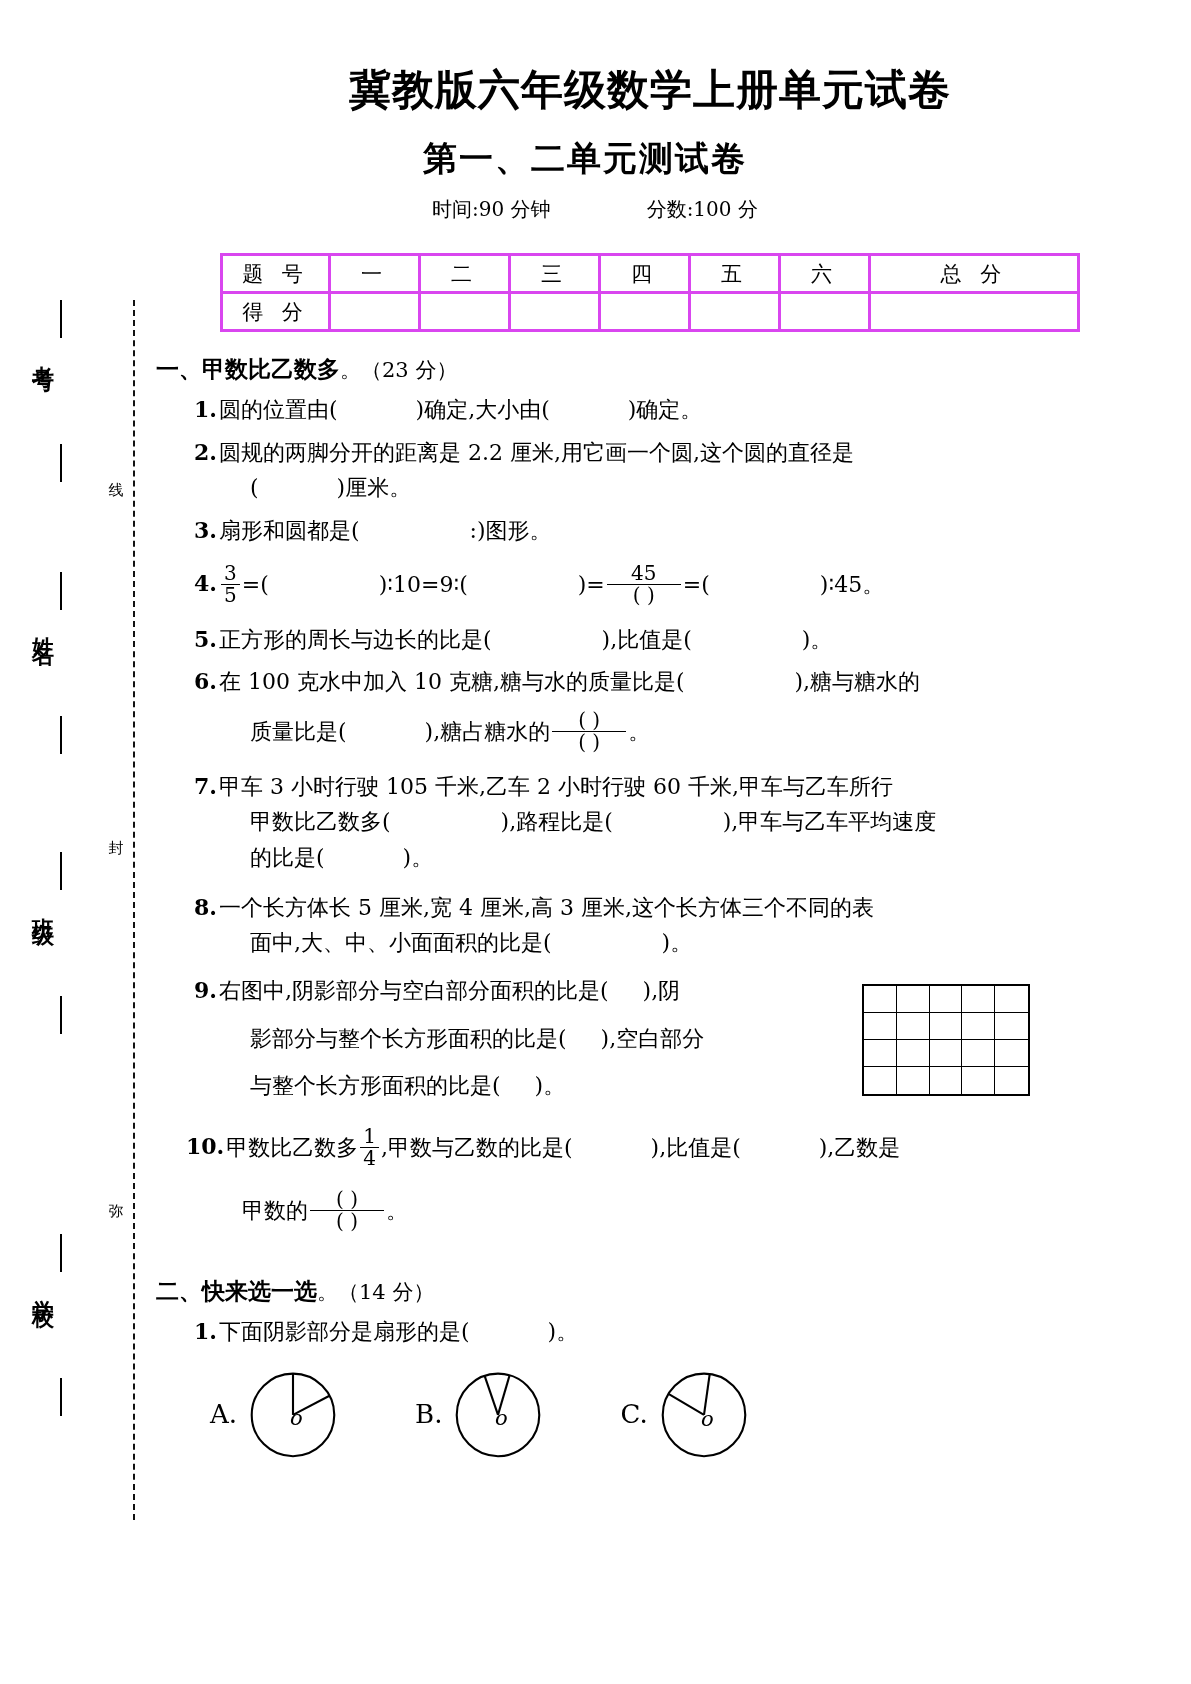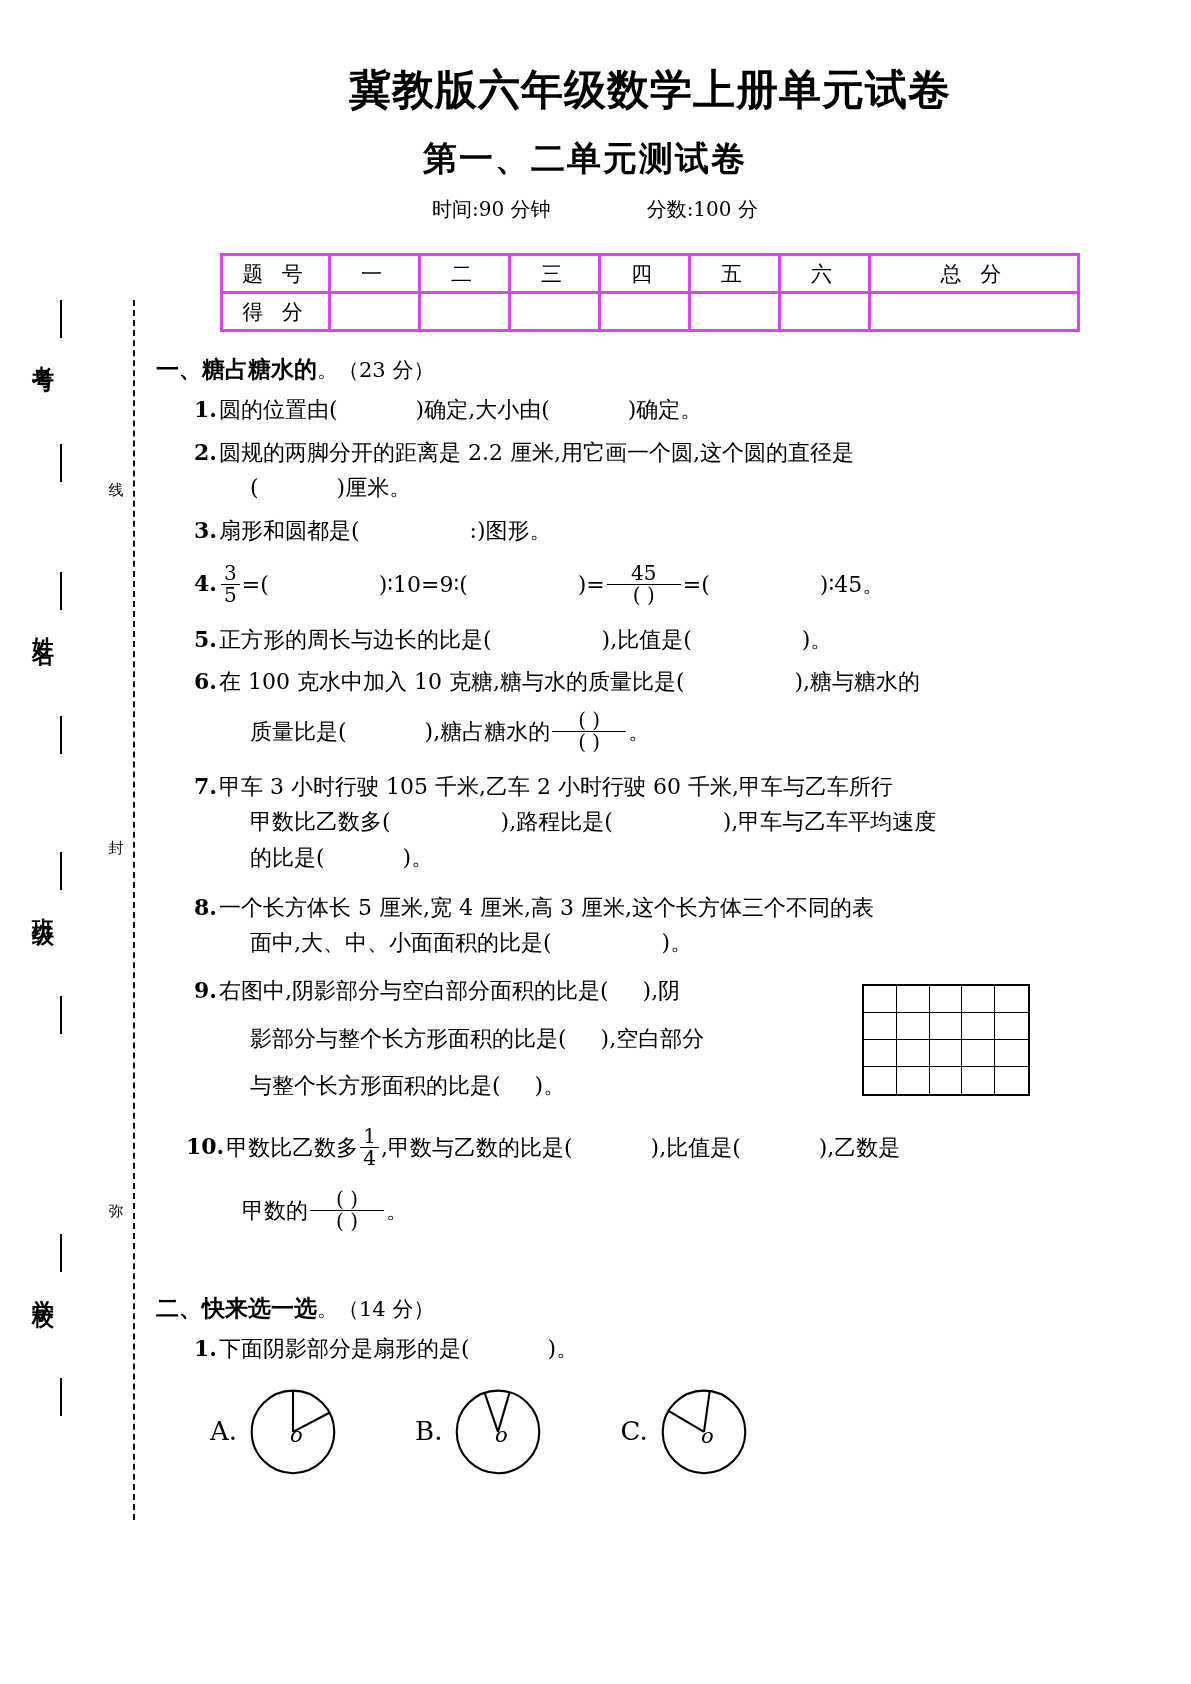--- a/index.html
+++ b/index.html
@@ -222,21 +222,21 @@
       <td></td>
       <td></td>
       <td></td>
       <td></td>
       <td></td>
     </tr>
   </tbody>
     </table>
 
   <div class="section-head">
-    <span>一、糖占糖水的</span><span class="pts">。（23 分）</span>
+    <span>一、甲数比乙数多</span><span class="pts">。（23 分）</span>
   </div>
 
   <div class="q">
     <span class="num">1.</span><span>圆的位置由(</span><span class="blank-m"></span><span>)确定,大小由(</span><span class="blank-m"></span><span>)确定。</span>
   </div>
 
   <div class="q">
     <span class="num">2.</span><span>圆规的两脚分开的距离是 2.2 厘米,用它画一个圆,这个圆的直径是</span>
     <div class="indent">
       <span>(</span><span class="blank-m"></span><span>)厘米。</span>
@@ -289,21 +289,21 @@
     </div>
   </div>
 
   <div class="q" style="margin-top:22px; margin-left:36px;">
     <span class="num">10.</span><span>甲数比乙数多</span><span class="frac"><span class="n">1</span><span class="d">4</span></span><span>,甲数与乙数的比是(</span><span class="blank-m"></span><span>),比值是(</span><span class="blank-m"></span><span>),乙数是</span>
     <div class="indent" style="margin-top:20px;">
       <span>甲数的</span><span class="frac wide"><span class="n">(        )</span><span class="d">(        )</span></span><span>。</span>
     </div>
   </div>
 
-  <div class="section-head" style="margin-top:61px;">
+  <div class="section-head" style="margin-top:44px;">
     <span>二、快来选一选</span><span class="pts">。（14 分）</span>
   </div>
 
   <div class="q">
     <span class="num">1.</span><span>下面阴影部分是扇形的是(</span><span class="blank-m"></span><span>)。</span>
   </div>
 
   <div class="choices">
     <div class="choice">
       <span class="lab">A.</span>

